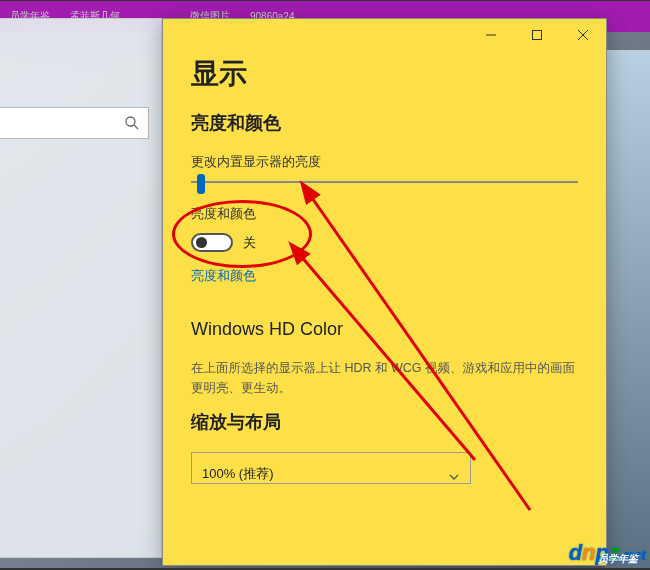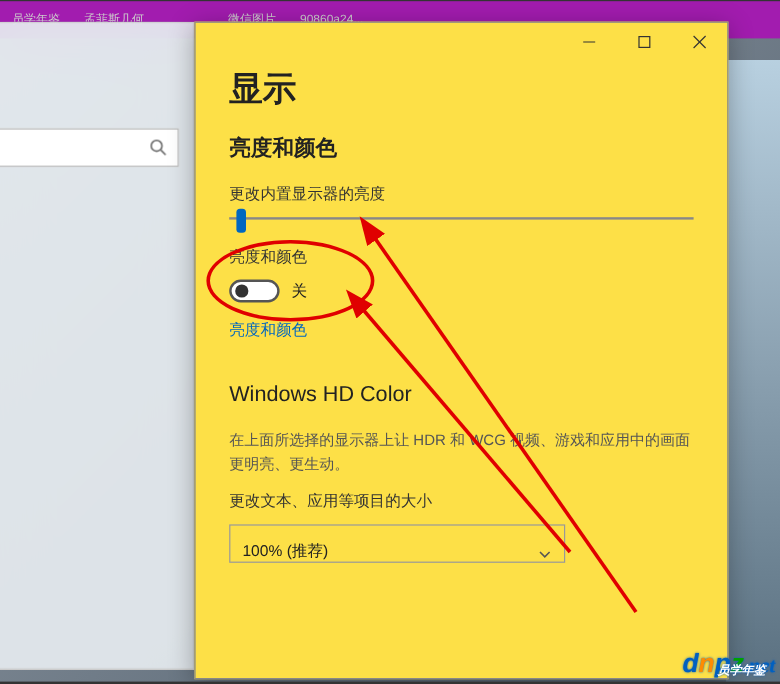--- a/index.html
+++ b/index.html
@@ -104,21 +104,21 @@
       <div class="toggle-switch">
         <div class="toggle-knob"></div>
       </div>
       <span class="toggle-label">关</span>
     </div>
     <a class="link">亮度和颜色</a>
     
     <div class="section-title" style="font-weight:400;">Windows HD Color</div>
     <div class="desc-text">在上面所选择的显示器上让 HDR 和 WCG 视频、游戏和应用中的画面更明亮、更生动。</div>
     
-    <div class="field-label">更改文本、应用等项目的大小</div>
+    <div class="section-title">缩放与布局</div>
     <div class="dropdown">
       <span>100% (推荐)</span>
       <svg width="12" height="12" viewBox="0 0 12 12">
           <path d="M2 4 L6 8 L10 4" fill="none" stroke="#555" stroke-width="1.3"></path>
         </svg>
     </div>
   </div>
 </div>
 
 <div class="annot-ellipse"></div>

